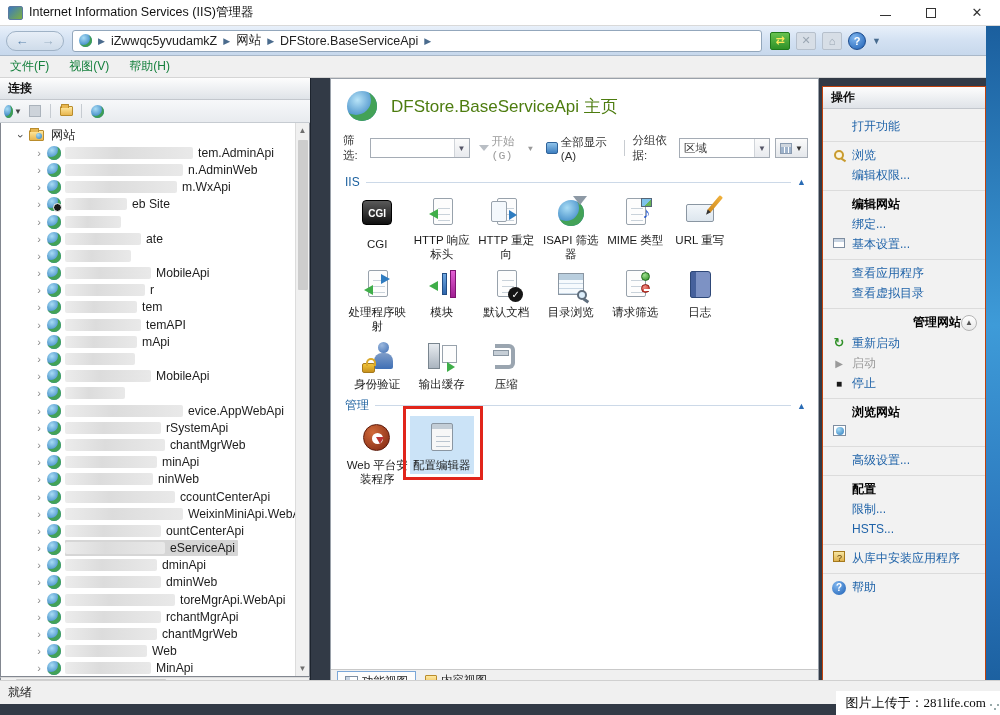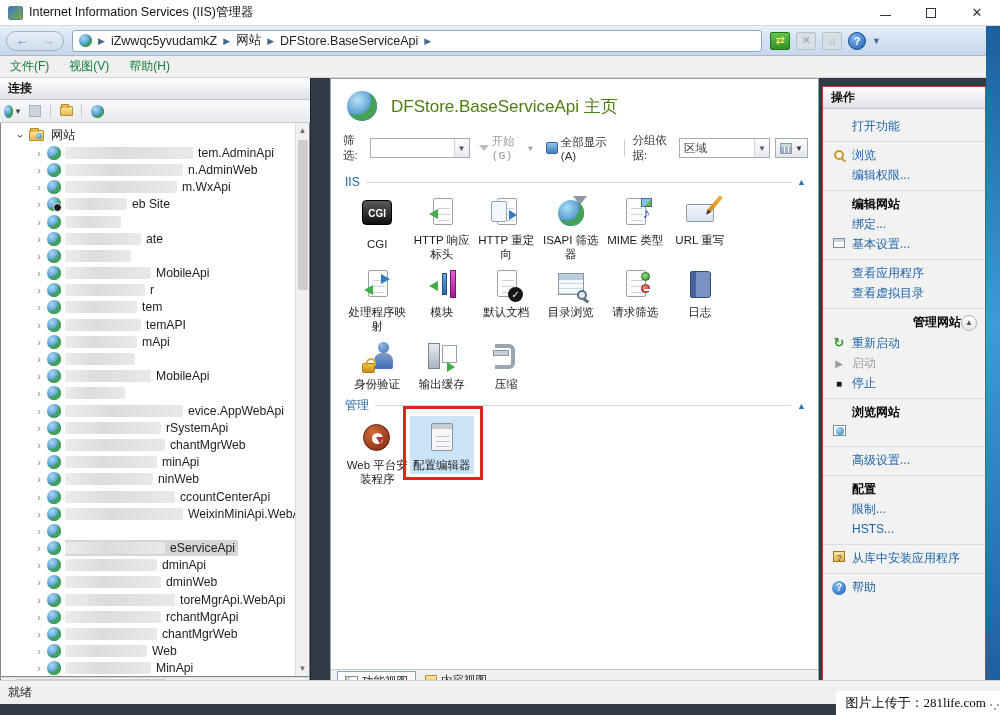--- a/index.html
+++ b/index.html
@@ -436,20 +436,24 @@
             <span class="chev">›</span>
             <span class="t-globe"></span>
             <span class="selwrap">
               <span class="blur" style="width: 118px;"></span>
               <span class="tlabel">WeixinMiniApi.WebApi</span>
             </span>
           </div>
           <div class="trow t-indent2">
             <span class="chev">›</span>
             <span class="t-globe"></span>
+            <span class="selwrap">
+              <span class="blur" style="width: 96px;"></span>
+              <span class="tlabel">ountCenterApi</span>
+            </span>
           </div>
           <div class="trow t-indent2 selected">
             <span class="chev">›</span>
             <span class="t-globe"></span>
             <span class="selwrap">
               <span class="blur" style="width: 100px;"></span>
               <span class="tlabel">eServiceApi</span>
             </span>
           </div>
           <div class="trow t-indent2">

